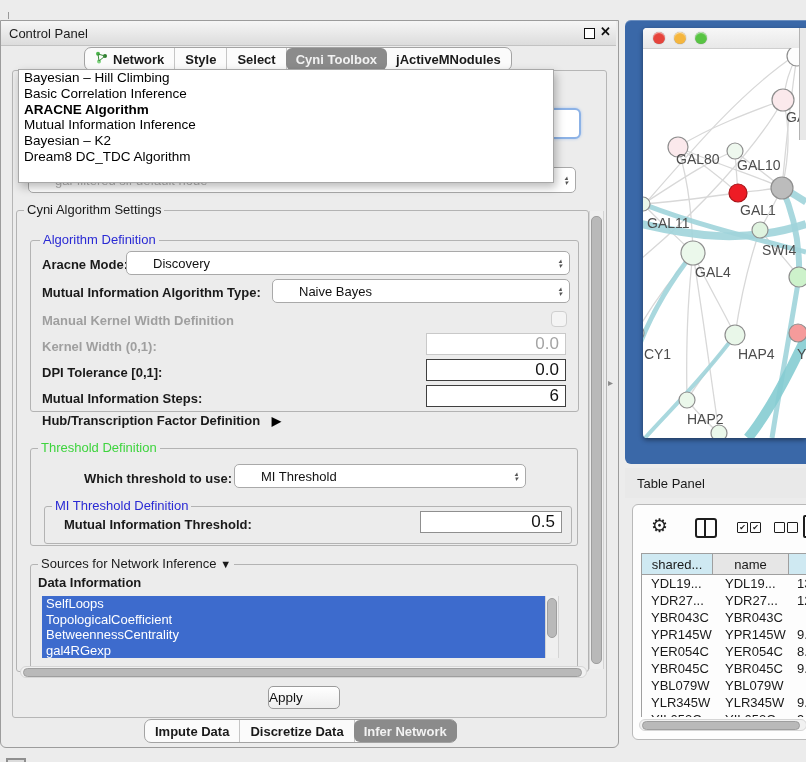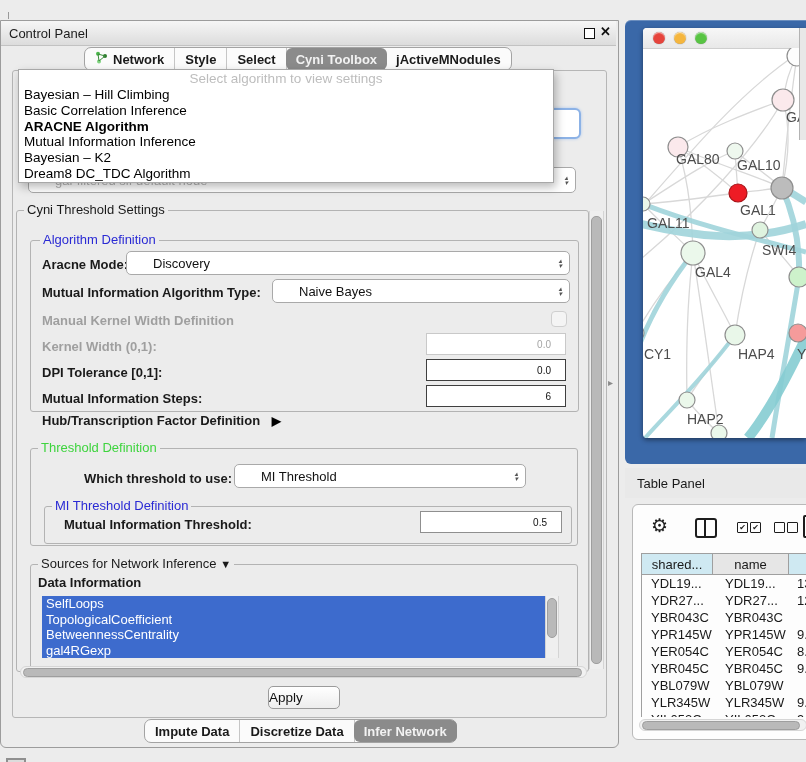--- a/index.html
+++ b/index.html
@@ -31,21 +31,21 @@
   #dd-placeholder{font-size:13.5px;color:#bdbdbd;text-align:center;line-height:17px;}
   .dd-item{font-size:13.5px;color:#000;line-height:15.8px;padding-left:5px;white-space:nowrap;}
   .dd-item.b{font-weight:bold;}
   
   .gbox{border:1px solid #b3b3b3;border-radius:3px;}
   .gtitle{font-size:13px;background:#ececec;padding:0 3px;line-height:13px;white-space:nowrap;color:#1a1a1a;}
   .lbl{font-size:13px;font-weight:bold;color:#1a1a1a;white-space:nowrap;}
   .lbl.dis, .dis{color:#9f9f9f;}
   .blue{color:var(--title_blue);}
   .green{color:var(--title_green);}
-  .tin{background:#fff;border:1px solid #8f8f8f;font-size:10px;color:#111;display:flex;align-items:center;justify-content:flex-end;padding:0 14px;box-sizing:border-box;}
+  .tin{background:#fff;border:1px solid #8f8f8f;font-size:17px;color:#111;display:flex;align-items:center;justify-content:flex-end;padding:0 6px;box-sizing:border-box;}
   .tin.strong{border:1.5px solid #3f3f3f;}
   .tin.disin{border:1px solid #c9c9c9;color:#a4a4a4;}
   #mk-check{left:551px;top:299px;width:14px;height:14px;border:1px solid #cfcfcf;border-radius:4px;background:#f4f4f4;}
   .tri{font-size:12px;color:#000;}
   
   .sb-track-v{background:#efefef;border-left:1px solid #d4d4d4;border-right:1px solid #d4d4d4;}
   .sb-thumb{background:#b9b9b9;border:1px solid #9e9e9e;border-radius:5px;}
   .sb-track-h{background:#f1f1f1;border:1px solid #d6d6d6;border-radius:6px;}
   
   #attrlist{left:42px;top:584px;width:503px;height:62px;background:#fff;overflow:hidden;}
@@ -129,33 +129,32 @@
   <div id="bg-spin" class="abs"></div>
   <div id="bg-combo" class="abs combo">
     <span>gal-filtered sif default node</span>
     <span class="stp">
         <i>▴</i>
         <i>▾</i>
       </span>
   </div>
 
   <div id="dropdown" class="abs">
-    <div id="dd-placeholder">Select algorithm to view settings</div>
     <div id="dd-items">
         <div class="dd-item">Bayesian – Hill Climbing</div>
         <div class="dd-item">Basic Correlation Inference</div>
         <div class="dd-item b">ARACNE Algorithm</div>
         <div class="dd-item">Mutual Information Inference</div>
         <div class="dd-item">Bayesian – K2</div>
         <div class="dd-item">Dream8 DC_TDC Algorithm</div>
       </div>
   </div>
 
   <div class="abs gbox" style="left:16px;top:198px;width:571px;height:460px;"></div>
-  <div class="abs gtitle" style="left:24px;top:191px;">Cyni Threshold Settings</div>
+  <div class="abs gtitle" style="left:24px;top:191px;">Cyni Algorithm Settings</div>
   <div class="abs sb-track-v" style="left:589px;top:199px;width:13px;height:458px;">
     <div class="sb-thumb" style="position:absolute;left:1px;top:5px;width:9px;height:446px;"></div>
   </div>
 
   <div class="abs gbox" style="left:30px;top:228px;width:547px;height:170px;"></div>
   <div class="abs gtitle blue" style="left:40px;top:221px;">Algorithm Definition</div>
 
   <div class="abs lbl" style="left:42px;top:245px;">Aracne Mode:</div>
   <div class="abs combo" style="left:126px;top:239px;width:444px;height:24px;">
     <span>Discovery</span>

